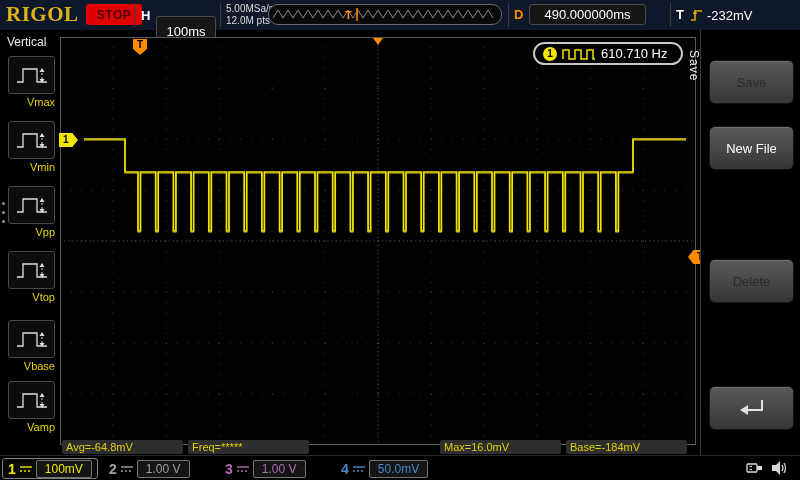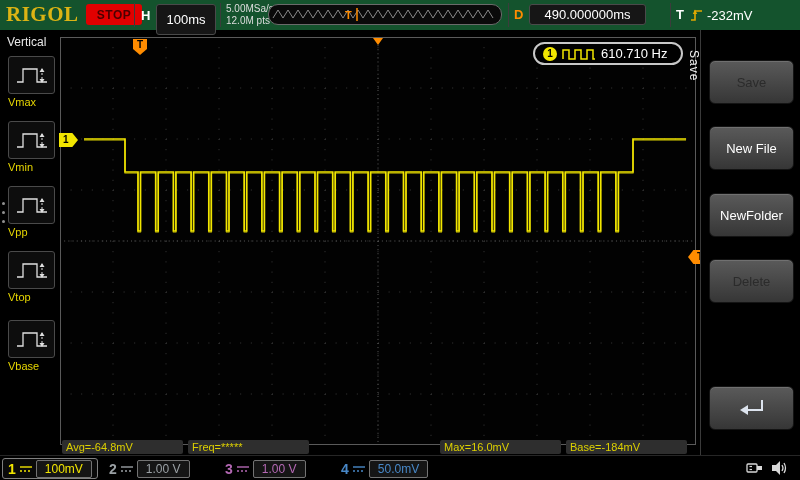--- a/index.html
+++ b/index.html
@@ -2,40 +2,40 @@
 <html><head>
 <meta charset="utf-8">
 <style>
   *{margin:0;padding:0;box-sizing:border-box}
   html,body{background:#1a1a1a}
   body{font-family:"Liberation Sans",sans-serif}
   #screen{position:relative;width:800px;height:480px;background:#000;overflow:hidden}
   .abs{position:absolute}
 
   
-  #topbar{left:0;top:0;width:800px;height:30px;background:#14532d}
+  #topbar{left:0;top:0;width:800px;height:30px;background:#0f172a}
   .vsep{position:absolute;top:3px;width:1px;height:24px;background:#3c3c3c}
   #brand{left:6px;top:2px;font-family:"Liberation Serif",serif;font-weight:bold;font-size:21px;color:#dcb414;letter-spacing:.5px}
   #stop{left:86px;top:4px;width:56px;height:21px;background:#e10000;border-radius:3px;color:#4a0000;font-weight:bold;font-size:12px;display:flex;align-items:center;justify-content:center;letter-spacing:.5px}
   .vbox{background:#161616;border:1px solid #4a4a4a;border-radius:3px;color:#fff;font-size:13px;display:flex;align-items:center;justify-content:center}
   #tb-h{left:141px;top:8px;color:#fff;font-weight:bold;font-size:13px}
-  #tb-timebase{left:156px;top:4px;width:60px;height:31px}
+  #tb-timebase{left:156px;top:16px;width:60px;height:31px}
   #tb-rates{left:226px;top:3px;font-size:10px;line-height:12px;color:#ddd;white-space:nowrap}
   #minimap{left:268px;top:4px;width:234px;height:21px;border:1px solid #6a6a6a;border-radius:10px;background:#0a0a0a;overflow:hidden}
   #tb-d{left:514px;top:7px;color:#ff8c00;font-weight:bold;font-size:13px}
   #tb-delay{left:529px;top:4px;width:117px;height:21px}
   #tb-t{left:676px;top:7px;color:#fff;font-weight:bold;font-size:13px}
   #tb-tricon{left:690px;top:6px}
   #tb-tlevel{left:707px;top:8px;color:#fff;font-size:13px}
 
   
   #sidebar-title{left:7px;top:35px;color:#e8e8e8;font-size:12px}
   #pager span{display:block;width:3px;height:3px;border-radius:50%;background:#909090;margin:6px 0}
   #pager{left:2px;top:196px}
-  .meas-item{position:absolute;left:8px;width:47px;text-align:left;cursor:pointer}
+  .meas-item{position:absolute;left:8px;width:47px;text-align:right;cursor:pointer}
   .meas-icon-box{height:38px;border:1px solid #4a4a4a;border-radius:3px;background:#0d0d0d;display:flex;align-items:center;justify-content:center}
   .meas-label{margin-top:2px;color:#e6d600;font-size:11px}
 
   
   #grid{left:60px;top:37px;width:636px;height:408px;background:#020202}
 
   
   #trig-flag{left:133px;top:39px;width:14px;height:16px;background:#ff8c00;clip-path:polygon(0 0,100% 0,100% 62%,50% 100%,0 62%);color:#000;font-size:10px;font-weight:bold;text-align:center;line-height:11px}
   #center-tri{left:373px;top:38px;width:0;height:0;border-left:5px solid transparent;border-right:5px solid transparent;border-top:7px solid #ff8c00}
   #ch1-tag{left:59px;top:133px;width:19px;height:14px;background:#f2e600;clip-path:polygon(0 0,70% 0,100% 50%,70% 100%,0 100%);color:#000;font-size:10px;font-weight:bold;line-height:14px;text-align:left;padding-left:4px}
@@ -147,20 +147,31 @@
   <div class="meas-item" style="top:320px">
     <div class="meas-icon-box">
       <svg width="36" height="26" viewBox="0 0 36 26">
           <path d="M3,20 H9 V7 H23 V20 H33" fill="none" stroke="#e0e0e0" stroke-width="1.3"></path>
           <line x1="28" y1="7" x2="28" y2="20" stroke="#e0e0e0" stroke-dasharray="2 2"></line>
           <polygon points="25.5,10 30.5,10 28,6" fill="#e0e0e0"></polygon>
           <polygon points="25.5,17 30.5,17 28,21" fill="#e0e0e0"></polygon>
         </svg>
     </div>
     <div class="meas-label">Vbase</div>
+  </div>
+  <div class="meas-item" style="top:381px">
+    <div class="meas-icon-box">
+      <svg width="36" height="26" viewBox="0 0 36 26">
+          <path d="M3,20 H9 V7 H23 V20 H33" fill="none" stroke="#e0e0e0" stroke-width="1.3"></path>
+          <line x1="28" y1="7" x2="28" y2="20" stroke="#e0e0e0" stroke-dasharray="2 2"></line>
+          <polygon points="25.5,10 30.5,10 28,6" fill="#e0e0e0"></polygon>
+          <polygon points="25.5,17 30.5,17 28,21" fill="#e0e0e0"></polygon>
+        </svg>
+    </div>
+    <div class="meas-label">Vamp</div>
   </div>
 
   <div class="abs" id="grid">
     <svg id="grid-svg" width="636" height="408" viewBox="0 0 636 408">
         <line x1="0" y1="0" x2="0" y2="408" stroke="#3a3a3a" stroke-dasharray="1 9.2"></line>
         <line x1="53" y1="0" x2="53" y2="408" stroke="#3a3a3a" stroke-dasharray="1 9.2"></line>
         <line x1="106" y1="0" x2="106" y2="408" stroke="#3a3a3a" stroke-dasharray="1 9.2"></line>
         <line x1="159" y1="0" x2="159" y2="408" stroke="#3a3a3a" stroke-dasharray="1 9.2"></line>
         <line x1="212" y1="0" x2="212" y2="408" stroke="#3a3a3a" stroke-dasharray="1 9.2"></line>
         <line x1="265" y1="0" x2="265" y2="408" stroke="#3a3a3a" stroke-dasharray="1 9.2"></line>
@@ -204,21 +215,20 @@
   <div class="abs" id="save-tab">Save</div>
 
   <div class="meas-read" style="left:62px">Avg=-64.8mV</div>
   <div class="meas-read" style="left:188px">Freq=*****</div>
   <div class="meas-read" style="left:440px">Max=16.0mV</div>
   <div class="meas-read" style="left:566px">Base=-184mV</div>
 
   <div class="abs" id="menu">
     <div class="mbtn disabled" style="top:30px">Save</div>
     <div class="mbtn" style="top:96px">New File</div>
-    <div class="mbtn" style="top:163px">NewFolder</div>
     <div class="mbtn disabled" style="top:229px">Delete</div>
     <div class="mbtn" style="top:356px">
       <svg width="30" height="22" viewBox="0 0 30 22">
         <path d="M25,3 V13 H10" fill="none" stroke="#dde4ee" stroke-width="2"></path>
         <polygon points="11,8 11,18 3,13" fill="#dde4ee"></polygon>
       </svg>
     </div>
   </div>
 
   <div class="abs" id="chbar">

